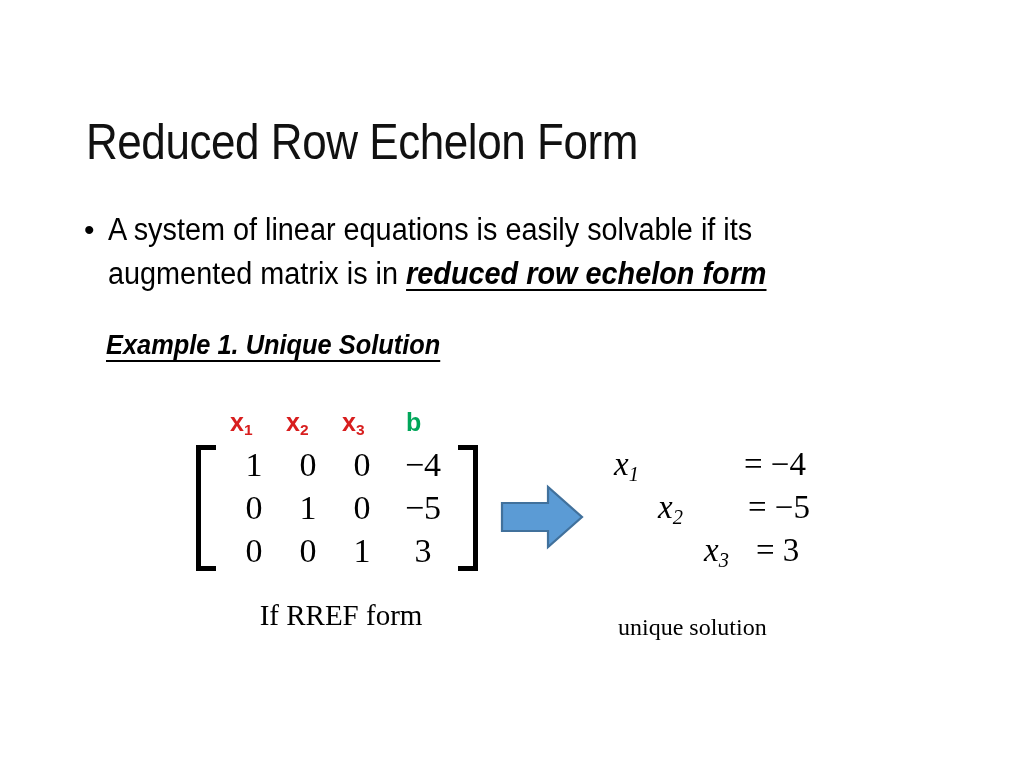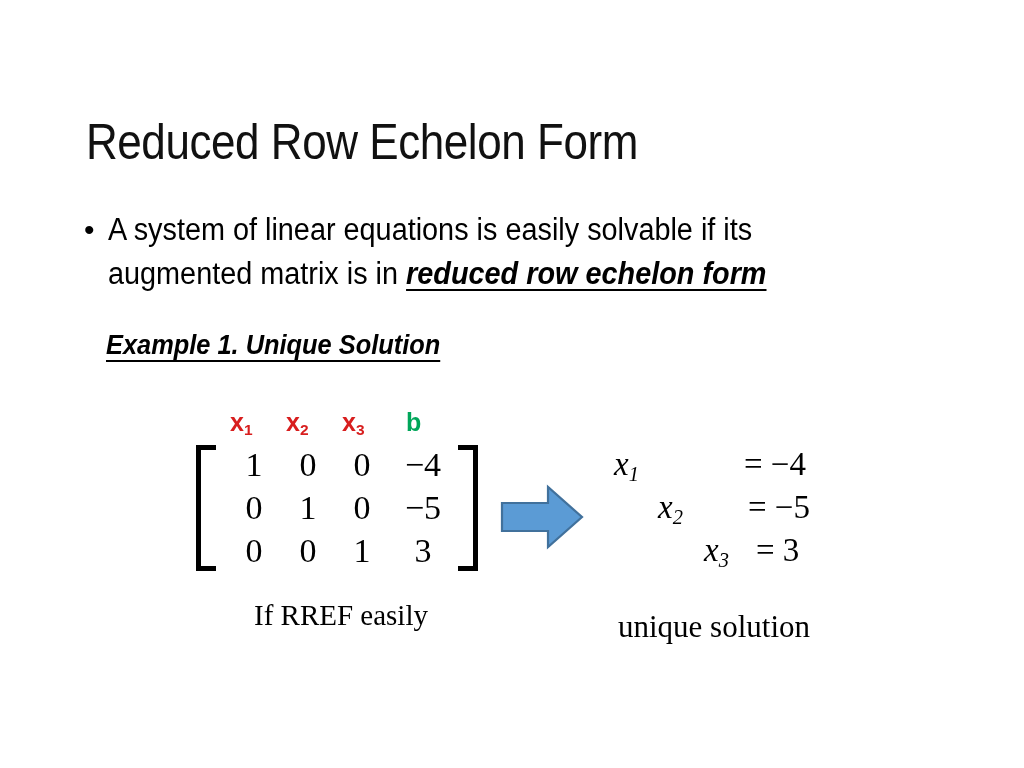--- a/index.html
+++ b/index.html
@@ -235,21 +235,21 @@
   #eq-rhs-1 { left: 148px; }
   #eq-rhs-2 { left: 152px; }
   #eq-rhs-3 { left: 160px; }
 
   
   #unique-solution-caption {
     position: absolute;
     left: 618px;
     top: 608px;
     font-family: "Liberation Serif", serif;
-    font-size: 31px;
+    font-size: 24px;
     line-height: 38px;
     white-space: nowrap;
   }
 
   :root {
     --label-red: #D81E1E;
     --label-green: #00A65A;
   }
 </style>
 </head>
@@ -297,21 +297,21 @@
       <span class="matrix-cell mcol0">0</span>
       <span class="matrix-cell mcol1">0</span>
       <span class="matrix-cell mcol2">1</span>
       <span class="matrix-cell mcol3">3</span>
     </div>
 
   </div>
 </div>
 
 <div id="rref-caption">
-  <div>If RREF easily</div>
+  <div>If RREF form</div>
 </div>
 
 <div id="transform-arrow">
   <svg width="84" height="66" viewBox="0 0 84 66" xmlns="http://www.w3.org/2000/svg">
     <polygon points="2,19 48,19 48,3 82,33 48,63 48,47 2,47" fill="#5B9BD5" stroke="#41719C" stroke-width="2.2" stroke-linejoin="miter"></polygon>
   </svg>
 </div>
 
 <div id="solution-equations">
 

